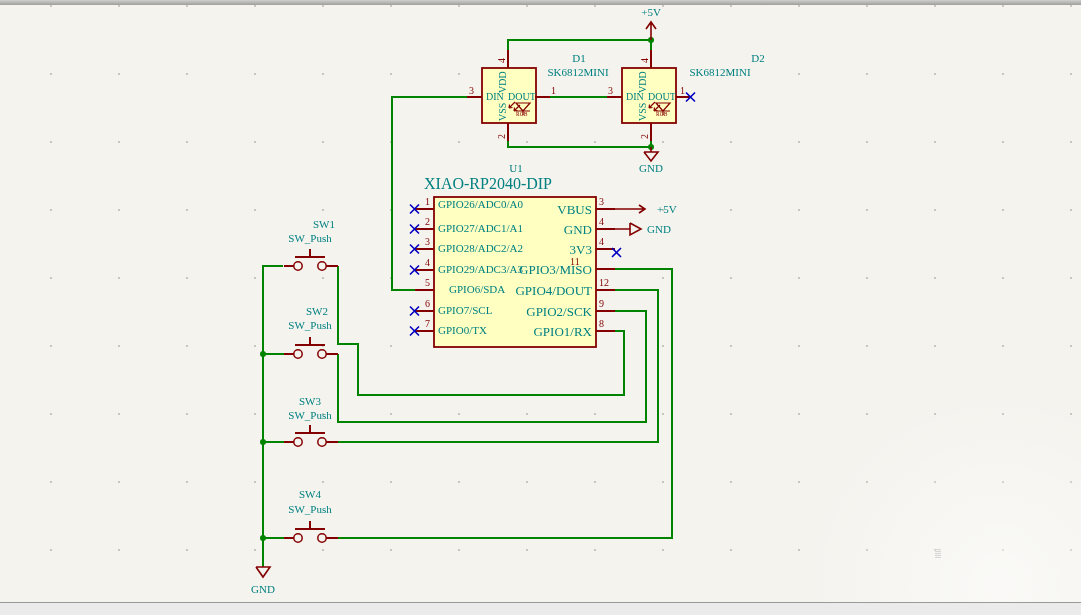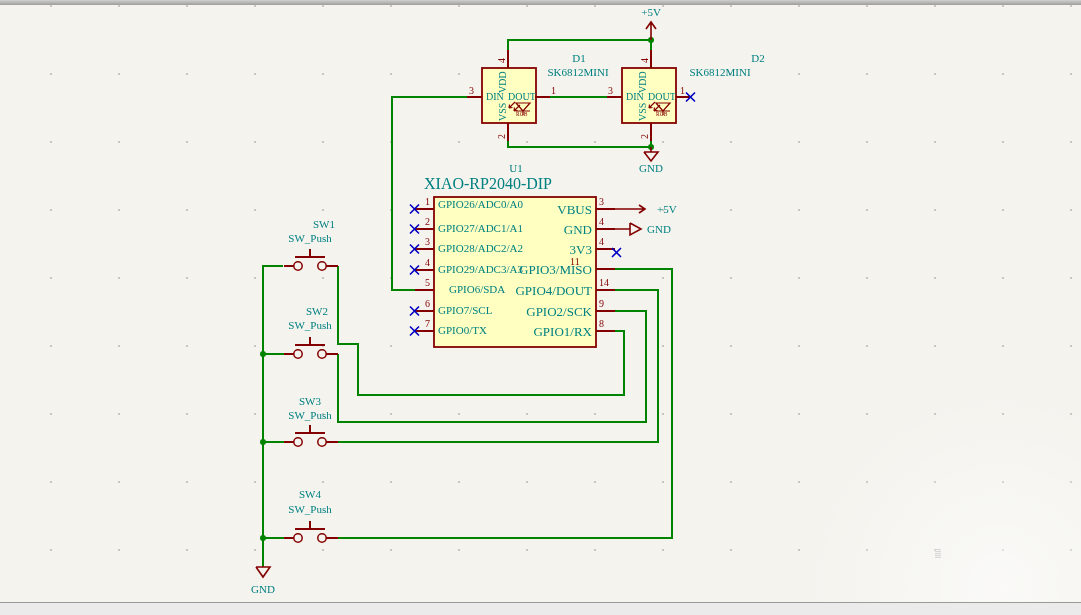--- a/index.html
+++ b/index.html
@@ -181,21 +181,21 @@
   <span class="nr" style="right:651px;top:237px">3</span>
   <span class="nr" style="right:651px;top:258px">4</span>
   <span class="nr" style="right:651px;top:278px">5</span>
   <span class="nr" style="right:651px;top:299px">6</span>
   <span class="nr" style="right:651px;top:319px">7</span>
 
   <span class="n" style="left:599px;top:197px">3</span>
   <span class="n" style="left:599px;top:217px">4</span>
   <span class="n" style="left:599px;top:237px">4</span>
   <span class="n" style="left:570px;top:257px">11</span>
-  <span class="n" style="left:599px;top:278px">14</span>
+  <span class="n" style="left:599px;top:278px">12</span>
   <span class="n" style="left:599px;top:299px">9</span>
   <span class="n" style="left:599px;top:319px">8</span>
 
   <span class="t" style="left:324px;top:219px">SW1</span>
   <span class="t" style="left:310px;top:233px">SW_Push</span>
   <span class="t" style="left:317px;top:306px">SW2</span>
   <span class="t" style="left:310px;top:320px">SW_Push</span>
   <span class="t" style="left:310px;top:396px">SW3</span>
   <span class="t" style="left:310px;top:410px">SW_Push</span>
   <span class="t" style="left:310px;top:489px">SW4</span>

